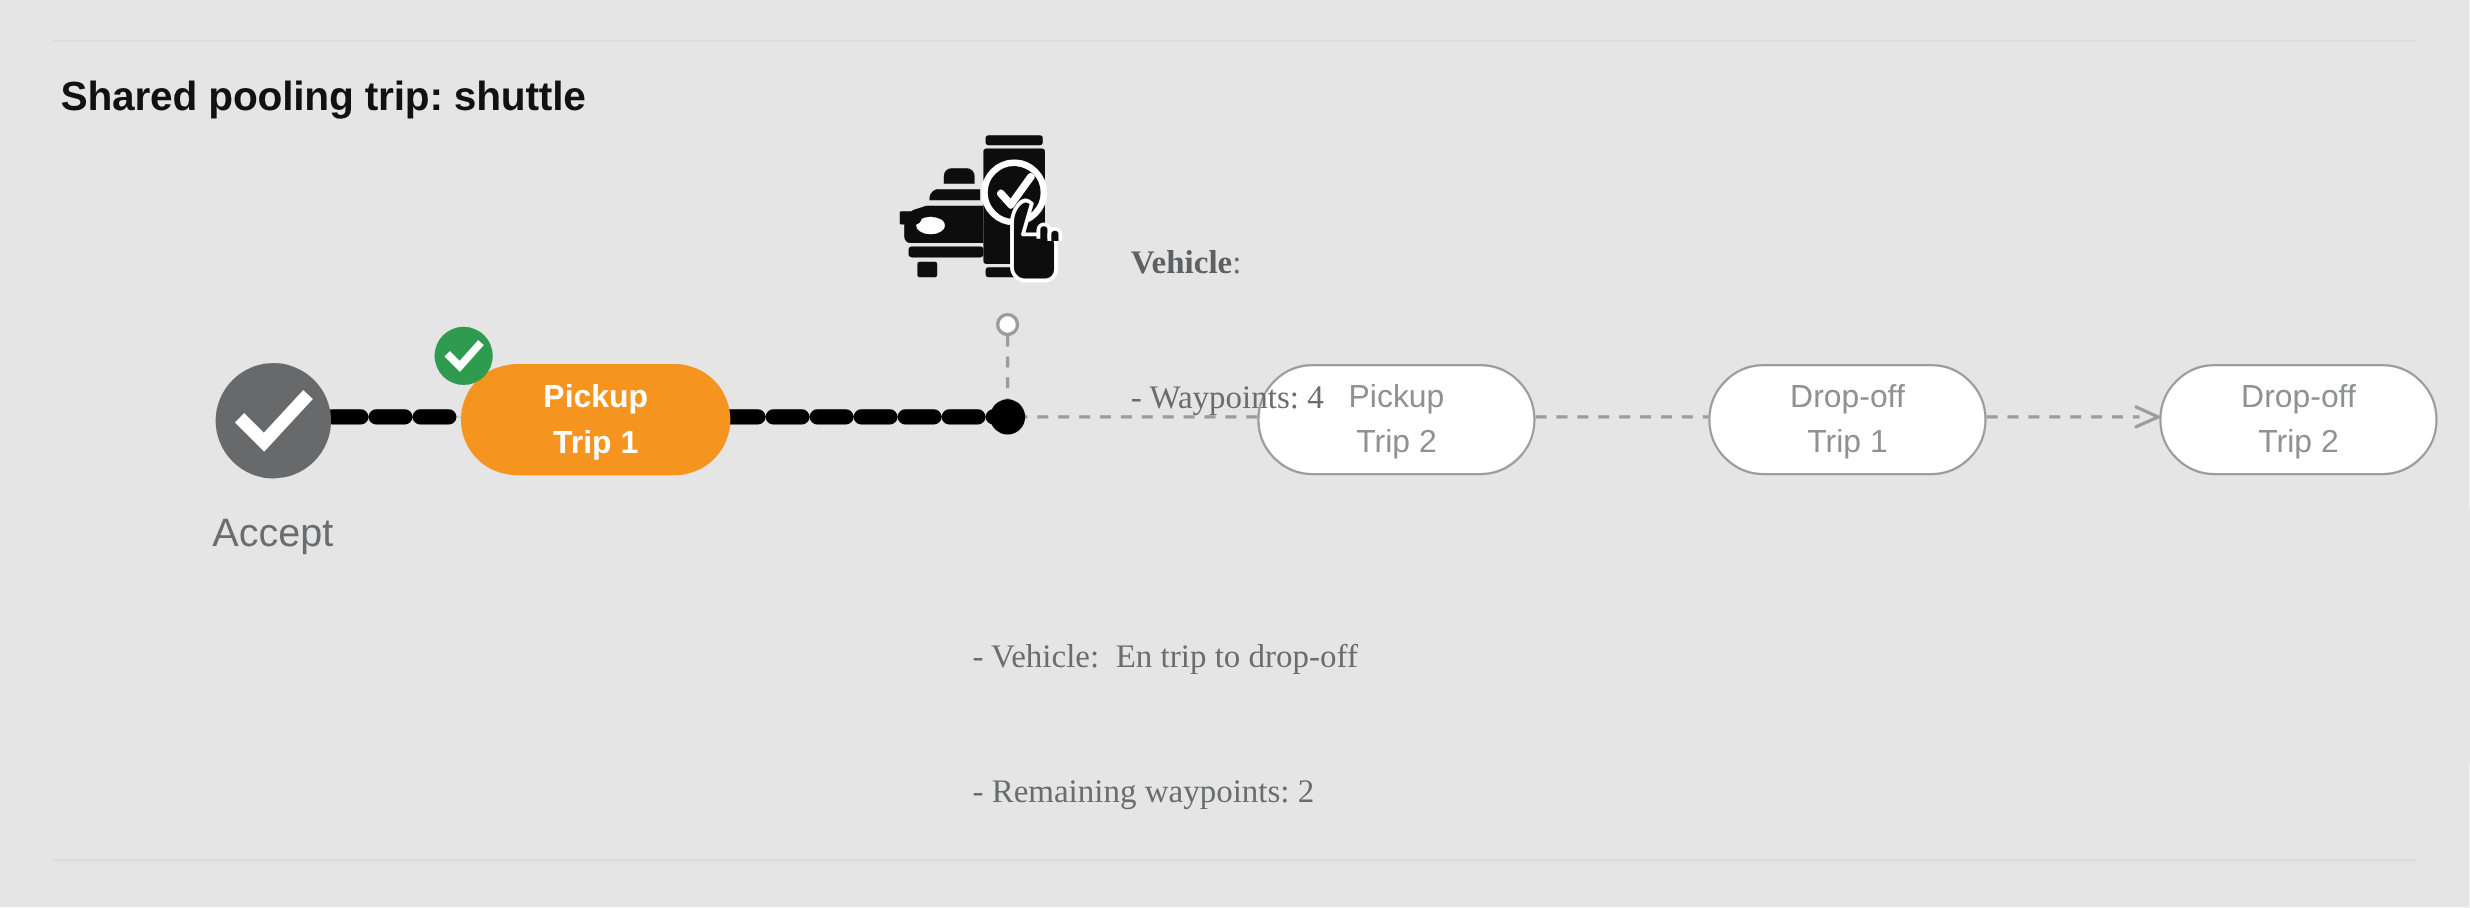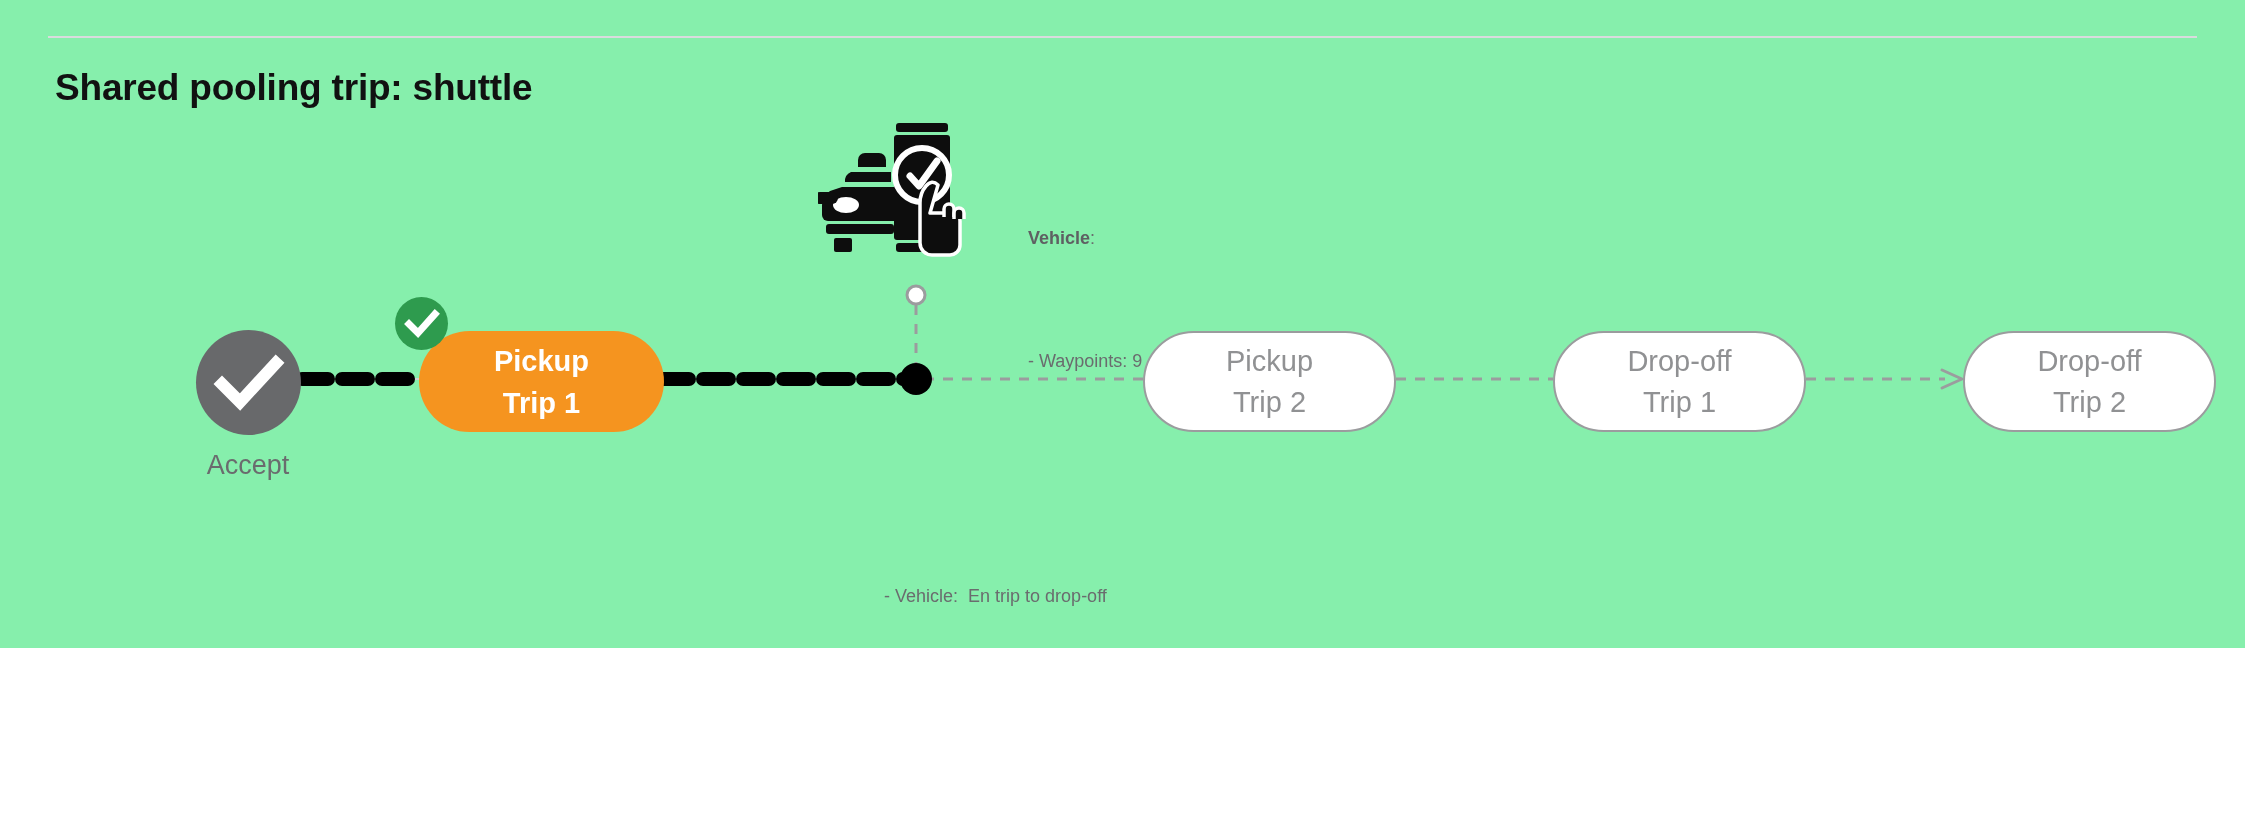--- a/index.html
+++ b/index.html
@@ -8,22 +8,22 @@
     background: #ffffff;
   }
   body {
     font-family: "Liberation Sans", sans-serif;
     -webkit-font-smoothing: antialiased;
   }
 
   #page {
     position: relative;
     width: 2245px;
-    height: 648px;
-    background: #86efac;
+    height: 825px;
+    background: #e5e5e5;
     overflow: hidden;
   }
 
   
   .rule {
     position: absolute;
     left: 48px;
     width: 2149px;
     height: 2px;
     background: #d9dbdd;
@@ -60,24 +60,24 @@
     width: 105px;
     height: 105px;
     border-radius: 50%;
     background: #68696b;
   }
   .accept-node svg { display: block; }
 
   .accept-label {
     position: absolute;
     left: 98px;
-    top: 445px;
+    top: 464px;
     width: 300px;
     text-align: center;
-    font-size: 27px;
+    font-size: 36px;
     line-height: 40px;
     color: #6a6c6e;
   }
   .accept-label span { display: block; }
 
   
   .pill {
     position: absolute;
     box-sizing: border-box;
     border-radius: 60px;
@@ -134,23 +134,24 @@
     top: 120px;
     width: 160px;
     height: 145px;
   }
   .vehicle-icon svg { display: block; }
 
   
   .info-block {
     position: absolute;
     color: #6a6c6e;
-    font-size: 18px;
+    font-size: 30px;
     line-height: 41px;
     white-space: pre;
+    font-family: Liberation Serif, serif;
   }
   .info-block .lbl { font-weight: bold; color: #5e6062; }
   .info-block div  { white-space: pre; }
 
   .vehicle-info { left: 1028px; top: 136px; }
   .trip-info    { left: 884px;  top: 494px; }
 </style>
 </head>
 <body>
 
@@ -248,21 +249,21 @@
         <path d="M108 66 q6 -7 12 -1 l-8 28 h22 a8 8 0 0 1 8 8 v24 a10 10 0 0 1 -10 10
                  h-18 a12 12 0 0 1 -12 -12 v-40 q0 -10 6 -17 z"></path>
         <path d="M126 97 v-8 a5 5 0 0 1 10 0 v8"></path>
         <path d="M136 99 v-6 a5 5 0 0 1 10 0 v6"></path>
       </g>
     </svg>
   </div>
 
   <div class="info-block vehicle-info">
     <div><span class="lbl">Vehicle</span><span>:</span></div>
-    <div>- Waypoints: 9</div>
+    <div>- Waypoints: 4</div>
   </div>
 
   <div class="info-block trip-info">
     <div><span>- Vehicle:</span><span>&nbsp;&nbsp;</span><span>En trip to drop-off</span></div>
     <div>- Remaining waypoints: 2</div>
     
     
     
   </div>
 

